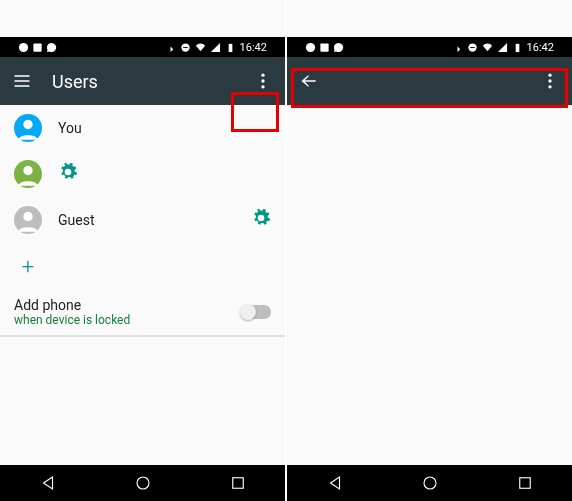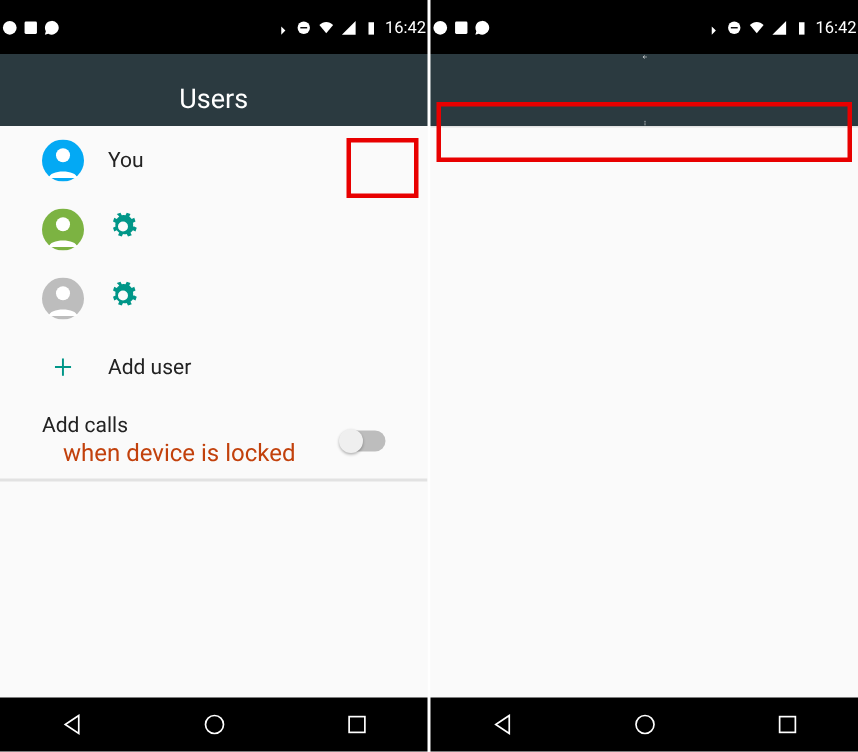--- a/index.html
+++ b/index.html
@@ -13,59 +13,59 @@
   overflow: hidden;
 }
 .phone {
   flex: 1;
   display: flex;
   flex-direction: column;
   background: #fafafa;
   position: relative;
 }
 .statusbar {
-  height: 36px;
+  height: 20px;
   background: #000;
   color: #fff;
   display: flex;
   align-items: center;
   justify-content: flex-end;
-  padding: 0 1px;
+  padding: 0 18px;
   font-size: 11px;
   gap: 4px;
+  margin-top: 37px;
 }
 .statusbar .left { margin-right: auto; display: flex; gap: 3px; align-items: center;}
 .statusbar svg { width: 11px; height: 11px; fill: #fff; }
 .appbar {
   height: 48px;
   background: #2b3a40;
   color: #fff;
   display: flex;
   align-items: center;
   padding: 0 12px;
   gap: 20px;
-  flex-direction: column;
 }
 .appbar .title { font-size: 18px; font-weight: 400; flex: 1; }
 .appbar svg { width: 20px; height: 20px; fill: #fff; }
 .content { flex: 1; background: #fafafa; overflow: hidden; }
 .row {
   display: flex;
   align-items: center;
-  padding: 8px 28px;
+  padding: 8px 14px;
   min-height: 46px;
   gap: 16px;
 }
 .avatar {
   width: 28px; height: 28px; border-radius: 50%;
   display: flex; align-items: center; justify-content: center;
 }
 .avatar svg { width: 28px; height: 28px; }
 .row-label { flex: 1; font-size: 14px; color: #222; }
-.row-sub { font-size: 16px; color: #c2410c; text-align: center; }
+.row-sub { font-size: 12px; color: #15803d; }
 .gear svg { width: 20px; height: 20px; fill: #009688; }
 .plus { width: 28px; text-align: center; color: #009688; font-size: 22px; font-weight: 300; }
 .section-title {
   color: #009688; font-size: 13px; font-weight: 500;
   padding: 14px 14px 6px 14px;
 }
 .divider { height: 1px; background: #e2e2e2; margin: 0; }
 .switch {
   width: 30px; height: 14px; background: #bdbdbd; border-radius: 8px; position: relative;
 }
@@ -157,36 +157,36 @@
     </div>
 
     <div class="row">
       <span class="avatar">
         <svg viewBox="0 0 24 24">
             <circle cx="12" cy="12" r="12" fill="#bdbdbd"></circle>
             <circle cx="12" cy="9" r="4" fill="#fff"></circle>
             <path d="M4 22c0-5 16-5 16 0z" fill="#fff"></path>
           </svg>
       </span>
+      <span class="row-label">Guest</span>
       <span class="gear">
         <svg viewBox="0 0 24 24">
             <path d="M12 8a4 4 0 100 8 4 4 0 000-8zm9 4l2 1-1 3-2-1a8 8 0 01-2 2l1 2-3 1-1-2a8 8 0 01-3 0l-1 2-3-1 1-2a8 8 0 01-2-2l-2 1-1-3 2-1a8 8 0 010-3l-2-1 1-3 2 1a8 8 0 012-2L7 2l3-1 1 2a8 8 0 013 0l1-2 3 1-1 2a8 8 0 012 2l2-1 1 3-2 1a8 8 0 010 3z"></path>
           </svg>
       </span>
     </div>
 
     <div class="row">
       <span class="plus">+</span>
-      <span class="row-label">Add user</span>
     </div>
 
 
     <div class="row">
       <div class="v-stack" style="flex:1">
-        <span class="row-label">Add calls</span>
+        <span class="row-label">Add phone</span>
         <span class="row-sub">when device is locked</span>
       </div>
       <span class="switch"></span>
     </div>
     <div class="divider"></div>
 
     <div class="divider"></div>
   </div>
 
   <div class="redbox" style="top:92px; right:6px; width:48px; height:40px;"></div>

